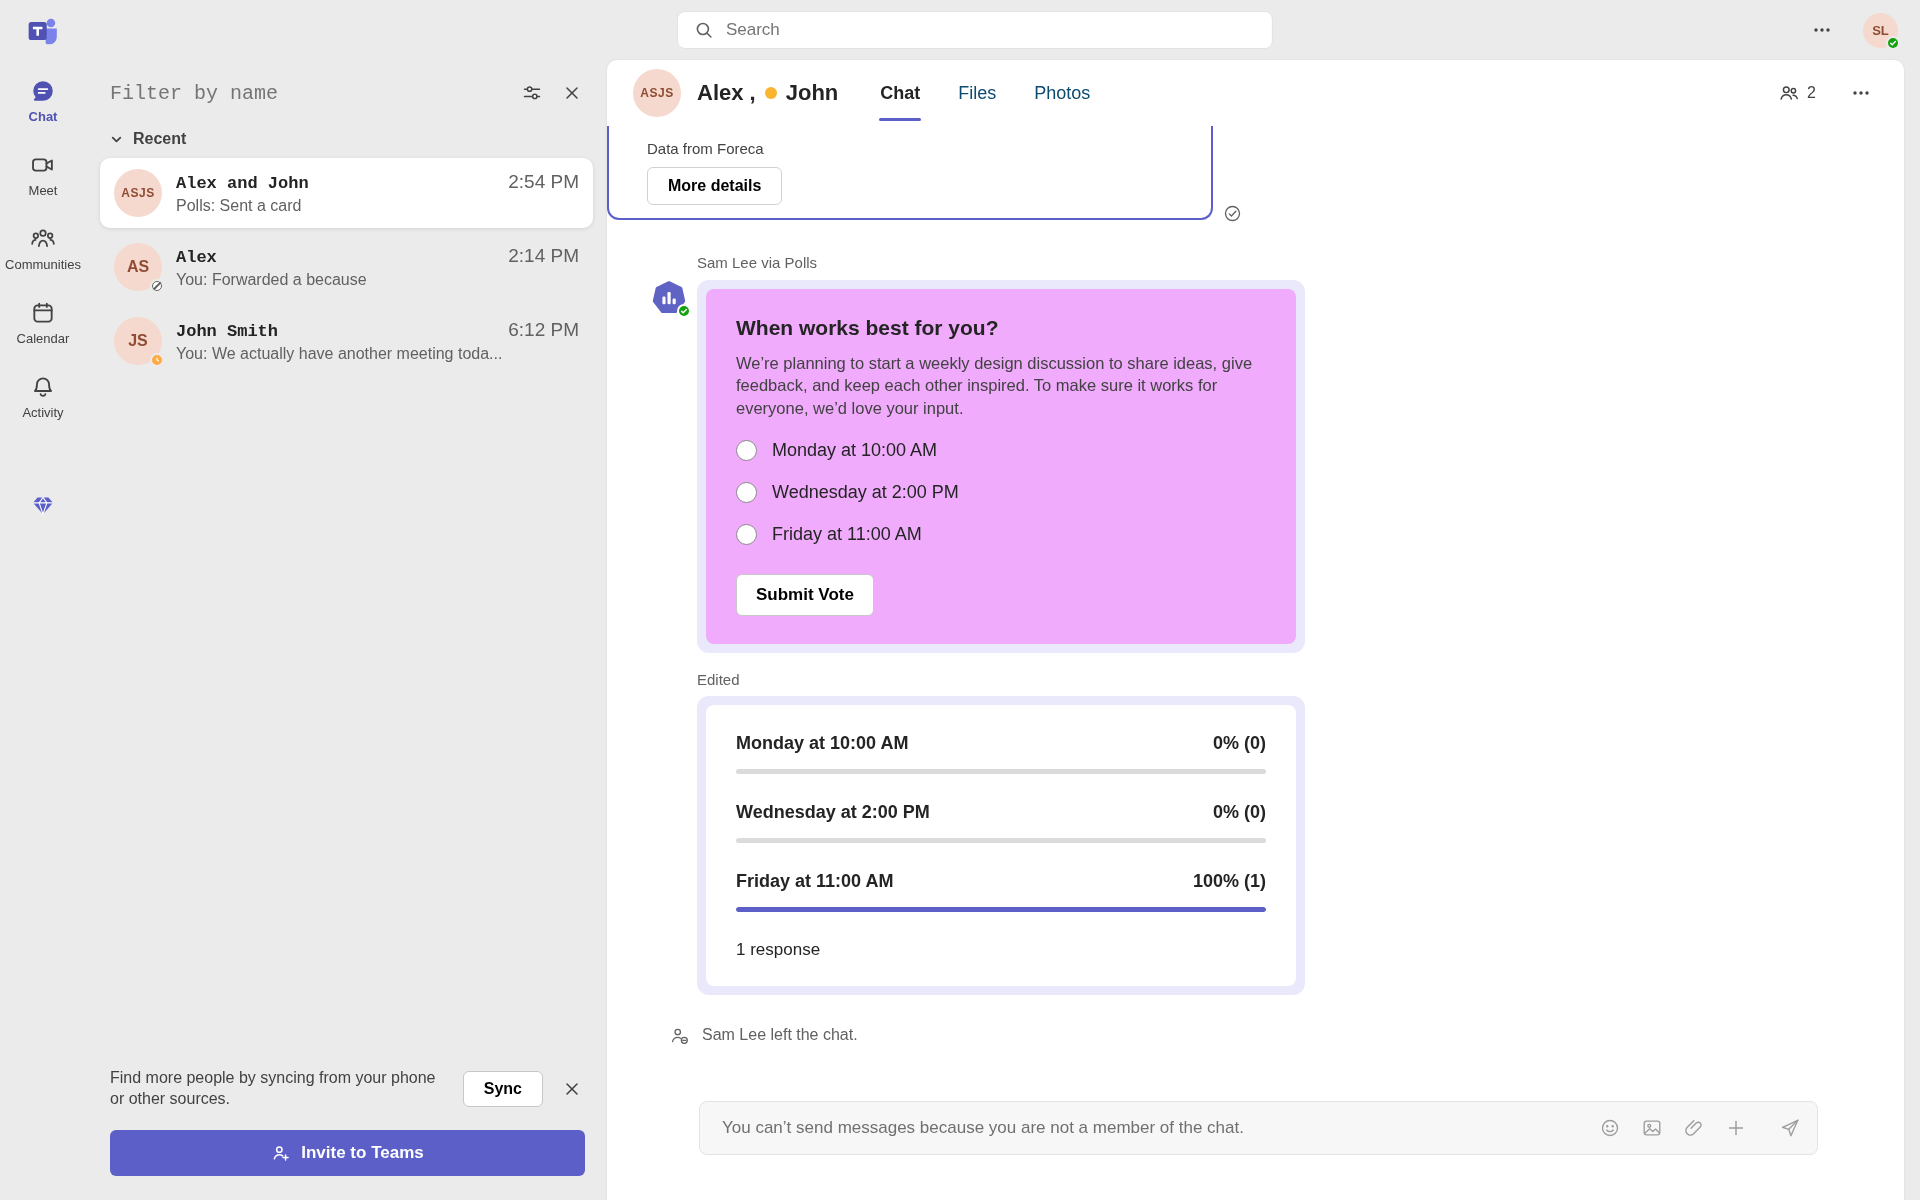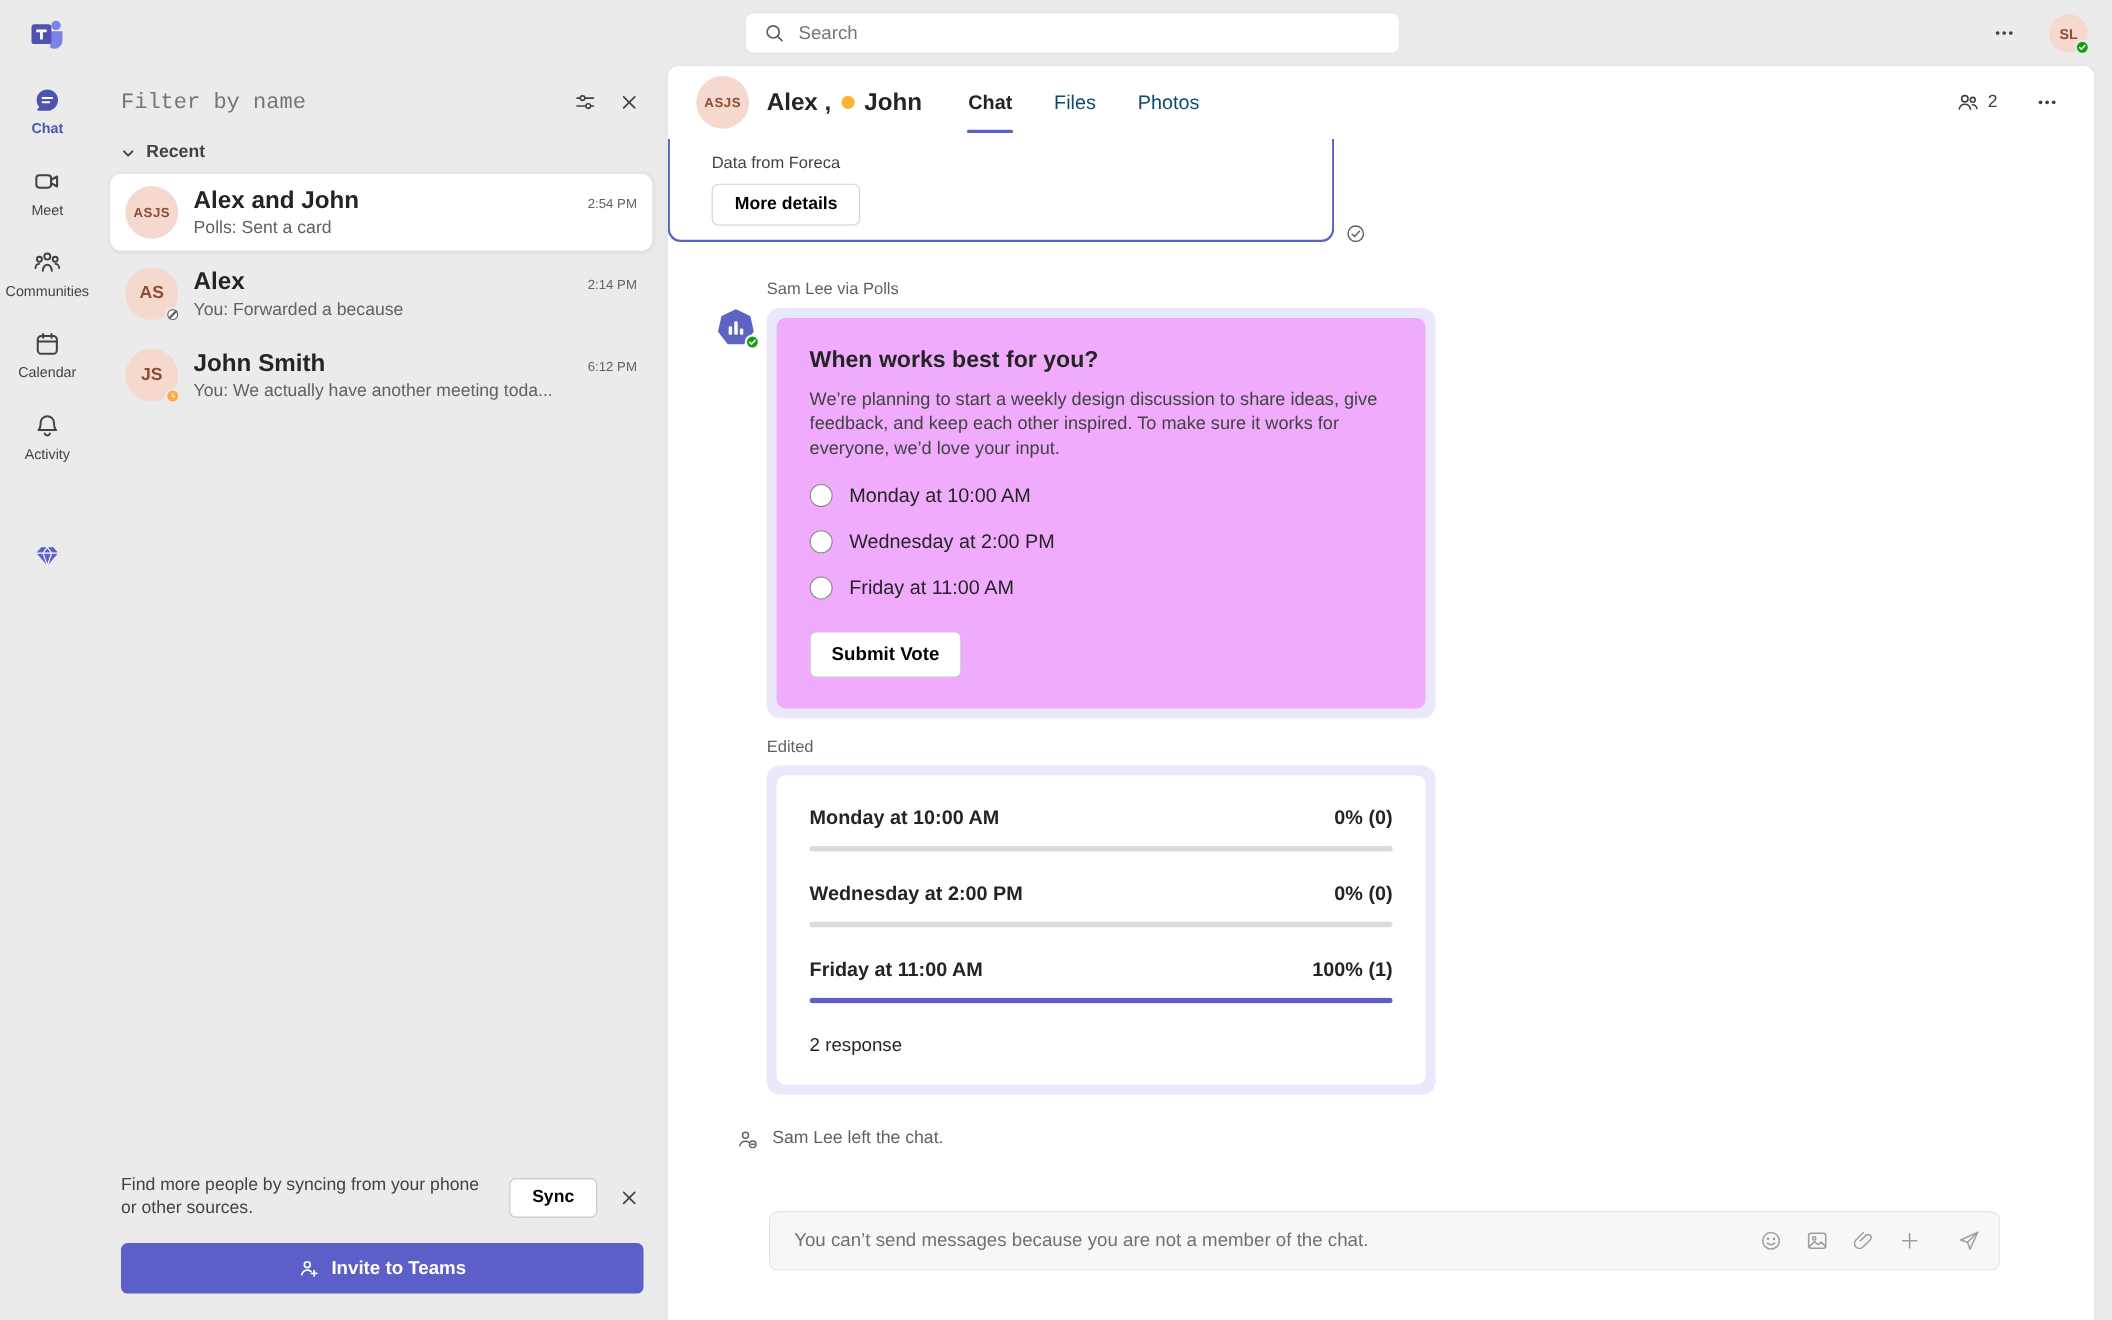--- a/index.html
+++ b/index.html
@@ -50,22 +50,22 @@
   .filter-input { flex:1; border:none; outline:none; background:transparent; font-size:20px; color:#404040; font-family:Liberation Mono, monospace; }
   .section-row { display:flex; align-items:center; gap:10px; padding:12px 24px 8px; font-size:16px; font-weight:700; color:#424242; cursor:pointer; }
   .section-row svg { width:13px; height:13px; }
   .chat-list { padding:2px 14px; display:flex; flex-direction:column; gap:4px; }
   .chat-item { display:flex; align-items:center; gap:14px; padding:11px 14px; border-radius:10px; cursor:pointer; }
   .chat-item.selected { background:#fff; box-shadow:0 1px 4px rgba(0,0,0,.10); }
   .avatar { width:48px; height:48px; border-radius:50%; background:#f5d9ce; color:#8f4c33; font-weight:700; font-size:16px; display:flex; align-items:center; justify-content:center; position:relative; flex:0 0 auto; }
   .avatar.tiny-text { font-size:12px; letter-spacing:.5px; }
   .chat-item-main { flex:1; min-width:0; }
   .row1 { display:flex; justify-content:space-between; align-items:baseline; }
-  .chat-name { font-size:22px; font-weight:600; }
-  .chat-time { font-size:12px; color:#616161;text-align:center; }
+  .chat-name { font-size:17px; font-weight:600;font-family:Liberation Mono, monospace; }
+  .chat-time { font-size:19px; color:#616161;text-align:center; }
   .chat-preview { font-size:16px; color:#616161; margin-top:4px; white-space:nowrap; overflow:hidden; text-overflow:ellipsis; }
   .sidebar-spacer { flex:1; }
   .sync-row { display:flex; align-items:center; gap:12px; padding:8px 18px 6px 24px; }
   .sync-text { flex:1; font-size:16px; color:#424242; line-height:1.3; }
   .sync-btn { border:1px solid #c7c7c7; background:#fff; border-radius:6px; padding:8px 20px; font-size:16px; font-weight:600; cursor:pointer; font-family:"Liberation Sans",sans-serif; }
   .invite-btn { margin:14px 22px 6px 24px; height:46px; background:#5b5fc7; color:#fff; border:none; border-radius:6px; font-size:17px; font-weight:600; display:flex; align-items:center; justify-content:center; gap:10px; cursor:pointer; font-family:"Liberation Sans",sans-serif; }
   .invite-btn svg { width:20px; height:20px; }
 
   
   .panel { flex:1; min-width:0; background:#fff; border-radius:10px 10px 0 0; margin-right:16px; display:flex; flex-direction:column; box-shadow:0 0 3px rgba(0,0,0,.07); }
@@ -427,21 +427,21 @@
             </div>
 
             <div class="result-row">
               <span>Friday at 11:00 AM</span>
               <span>100% (1)</span>
             </div>
             <div class="track">
               <div class="fill" style="width: 100%;"></div>
             </div>
 
-            <div class="responses">2 response</div>
+            <div class="responses">1 response</div>
           </div>
         </div>
 
         <div class="system-row">
           <svg viewBox="0 0 24 24" fill="none" stroke="currentColor" stroke-width="1.5" stroke-linecap="round">
             <circle cx="10" cy="8" r="3.1"></circle>
             <path d="M4 19c.8-3.1 3.1-4.8 6-4.8 1.2 0 2.3.3 3.2.9"></path>
             <circle cx="17.5" cy="17.5" r="3.4"></circle>
               <line x1="15.8" y1="17.5" x2="19.2" y2="17.5"></line>
           </svg>

